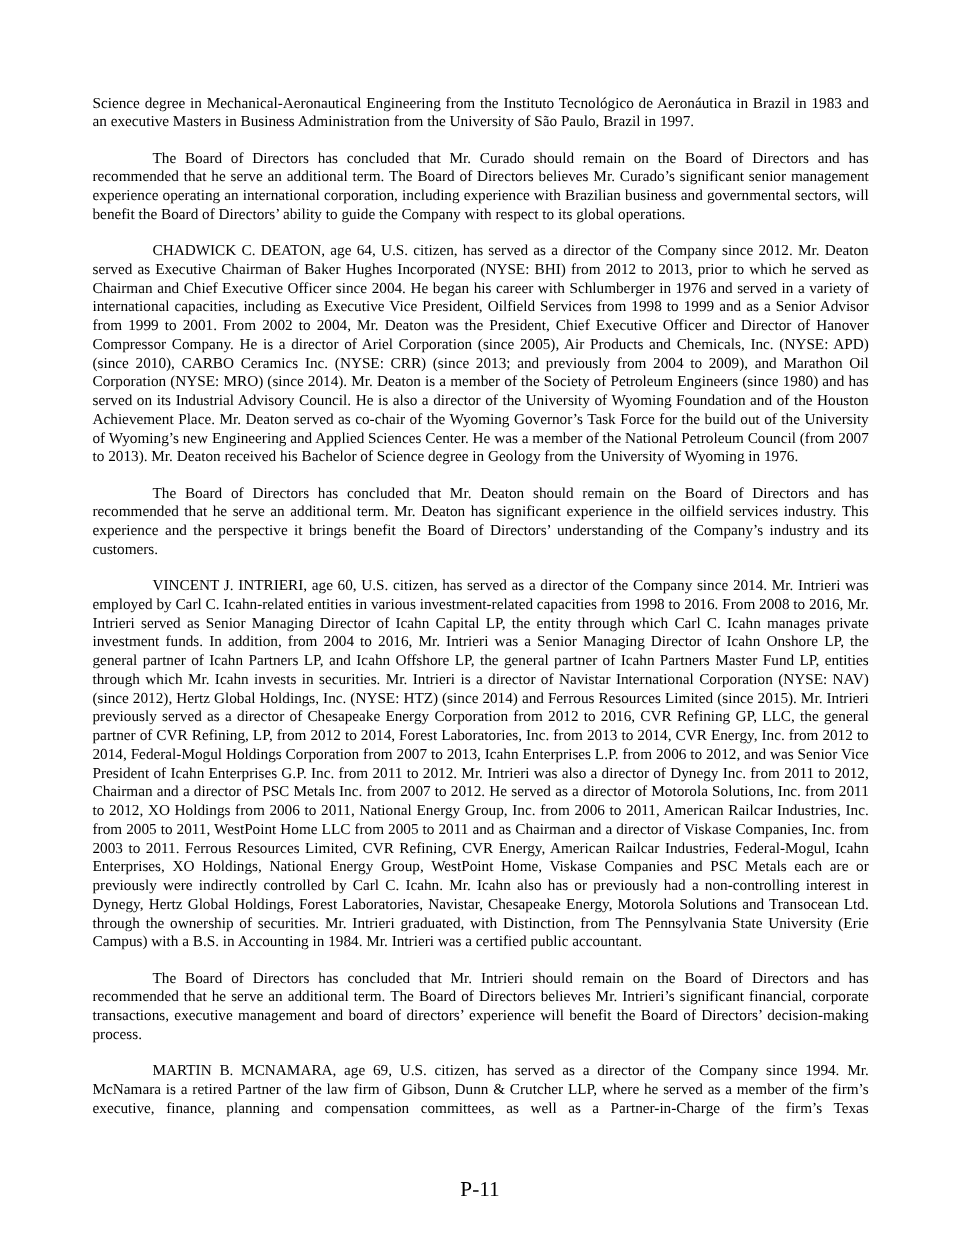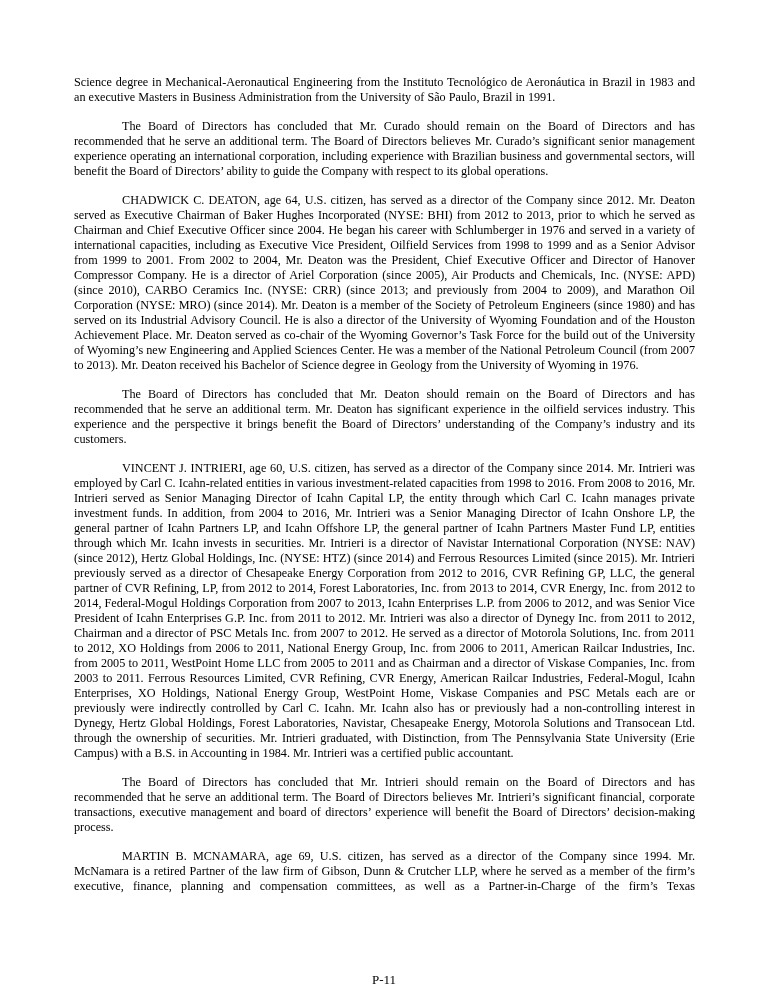--- a/index.html
+++ b/index.html
@@ -31,35 +31,35 @@
     text-indent: 48px;
   }
   .bold {
     font-weight: normal;
   }
   .cut {
     text-align-last: justify;
   }
   .footer {
     position: absolute;
-    top: 972px;
+    top: 944px;
     left: 0;
     width: 768px;
     text-align: center;
     font-family: "Liberation Serif", "DejaVu Serif", serif;
-    font-size: 13px;
+    font-size: 17px;
     color: #000000;
   }
 </style>
 </head>
 <body>
 
 <div class="page">
   <div class="content">
-      <p class="para"><span>Science degree in Mechanical-Aeronautical Engineering from the Instituto Tecnológico de Aeronáutica in Brazil in 1983 and an executive Masters in Business Administration from the University of São Paulo, Brazil in 1991.</span></p>
+      <p class="para"><span>Science degree in Mechanical-Aeronautical Engineering from the Instituto Tecnológico de Aeronáutica in Brazil in 1983 and an executive Masters in Business Administration from the University of São Paulo, Brazil in 1997.</span></p>
       <p class="para indent"><span>The Board of Directors has concluded that Mr. Curado should remain on the Board of Directors and has recommended that he serve an additional term. The Board of Directors believes Mr. Curado’s significant senior management experience operating an international corporation, including experience with Brazilian business and governmental sectors, will benefit the Board of Directors’ ability to guide the Company with respect to its global operations.</span></p>
       <p class="para indent"><span class="bold">CHADWICK C. DEATON,</span><span> age 64, U.S. citizen, has served as a director of the Company since 2012. Mr. Deaton served as Executive Chairman of Baker Hughes Incorporated (NYSE: BHI) from 2012 to 2013, prior to which he served as Chairman and Chief Executive Officer since 2004. He began his career with Schlumberger in 1976 and served in a variety of international capacities, including as Executive Vice President, Oilfield Services from 1998 to 1999 and as a Senior Advisor from 1999 to 2001. From 2002 to 2004, Mr. Deaton was the President, Chief Executive Officer and Director of Hanover Compressor Company. He is a director of Ariel Corporation (since 2005), Air Products and Chemicals, Inc. (NYSE: APD) (since 2010), CARBO Ceramics Inc. (NYSE: CRR) (since 2013; and previously from 2004 to 2009), and Marathon Oil Corporation (NYSE: MRO) (since 2014). Mr. Deaton is a member of the Society of Petroleum Engineers (since 1980) and has served on its Industrial Advisory Council. He is also a director of the University of Wyoming Foundation and of the Houston Achievement Place. Mr. Deaton served as co-chair of the Wyoming Governor’s Task Force for the build out of the University of Wyoming’s new Engineering and Applied Sciences Center. He was a member of the National Petroleum Council (from 2007 to 2013). Mr. Deaton received his Bachelor of Science degree in Geology from the University of Wyoming in 1976.</span></p>
       <p class="para indent"><span>The Board of Directors has concluded that Mr. Deaton should remain on the Board of Directors and has recommended that he serve an additional term. Mr. Deaton has significant experience in the oilfield services industry. This experience and the perspective it brings benefit the Board of Directors’ understanding of the Company’s industry and its customers.</span></p>
       <p class="para indent"><span class="bold">VINCENT J. INTRIERI</span><span>, age 60, U.S. citizen, has served as a director of the Company since 2014. Mr. Intrieri was employed by Carl C. Icahn-related entities in various investment-related capacities from 1998 to 2016. From 2008 to 2016, Mr. Intrieri served as Senior Managing Director of Icahn Capital LP, the entity through which Carl C. Icahn manages private investment funds. In addition, from 2004 to 2016, Mr. Intrieri was a Senior Managing Director of Icahn Onshore LP, the general partner of Icahn Partners LP, and Icahn Offshore LP, the general partner of Icahn Partners Master Fund LP, entities through which Mr. Icahn invests in securities. Mr. Intrieri is a director of Navistar International Corporation (NYSE: NAV) (since 2012), Hertz Global Holdings, Inc. (NYSE: HTZ) (since 2014) and Ferrous Resources Limited (since 2015). Mr. Intrieri previously served as a director of Chesapeake Energy Corporation from 2012 to 2016, CVR Refining GP, LLC, the general partner of CVR Refining, LP, from 2012 to 2014, Forest Laboratories, Inc. from 2013 to 2014, CVR Energy, Inc. from 2012 to 2014, Federal-Mogul Holdings Corporation from 2007 to 2013, Icahn Enterprises L.P. from 2006 to 2012, and was Senior Vice President of Icahn Enterprises G.P. Inc. from 2011 to 2012. Mr. Intrieri was also a director of Dynegy Inc. from 2011 to 2012, Chairman and a director of PSC Metals Inc. from 2007 to 2012. He served as a director of Motorola Solutions, Inc. from 2011 to 2012, XO Holdings from 2006 to 2011, National Energy Group, Inc. from 2006 to 2011, American Railcar Industries, Inc. from 2005 to 2011, WestPoint Home LLC from 2005 to 2011 and as Chairman and a director of Viskase Companies, Inc. from 2003 to 2011. Ferrous Resources Limited, CVR Refining, CVR Energy, American Railcar Industries, Federal-Mogul, Icahn Enterprises, XO Holdings, National Energy Group, WestPoint Home, Viskase Companies and PSC Metals each are or previously were indirectly controlled by Carl C. Icahn. Mr. Icahn also has or previously had a non-controlling interest in Dynegy, Hertz Global Holdings, Forest Laboratories, Navistar, Chesapeake Energy, Motorola Solutions and Transocean Ltd. through the ownership of securities. Mr. Intrieri graduated, with Distinction, from The Pennsylvania State University (Erie Campus) with a B.S. in Accounting in 1984. Mr. Intrieri was a certified public accountant.</span></p>
       <p class="para indent"><span>The Board of Directors has concluded that Mr. Intrieri should remain on the Board of Directors and has recommended that he serve an additional term. The Board of Directors believes Mr. Intrieri’s significant financial, corporate transactions, executive management and board of directors’ experience will benefit the Board of Directors’ decision-making process.</span></p>
       <p class="para indent cut"><span class="bold">MARTIN B. MCNAMARA,</span><span> age 69, U.S. citizen, has served as a director of the Company since 1994. Mr. McNamara is a retired Partner of the law firm of Gibson, Dunn &amp; Crutcher LLP, where he served as a member of the firm’s executive, finance, planning and compensation committees, as well as a Partner-in-Charge of the firm’s Texas</span></p>
     </div>
   <div class="footer">P-11</div>
 </div>
 

